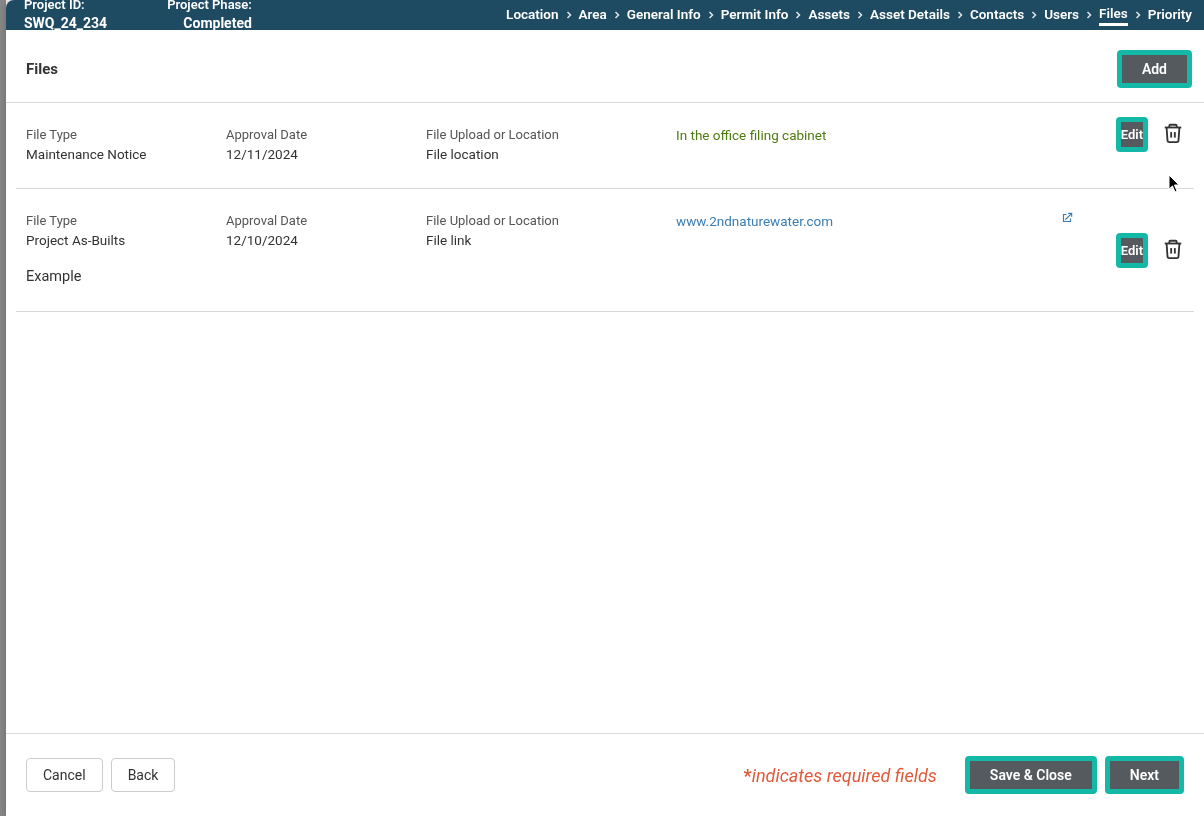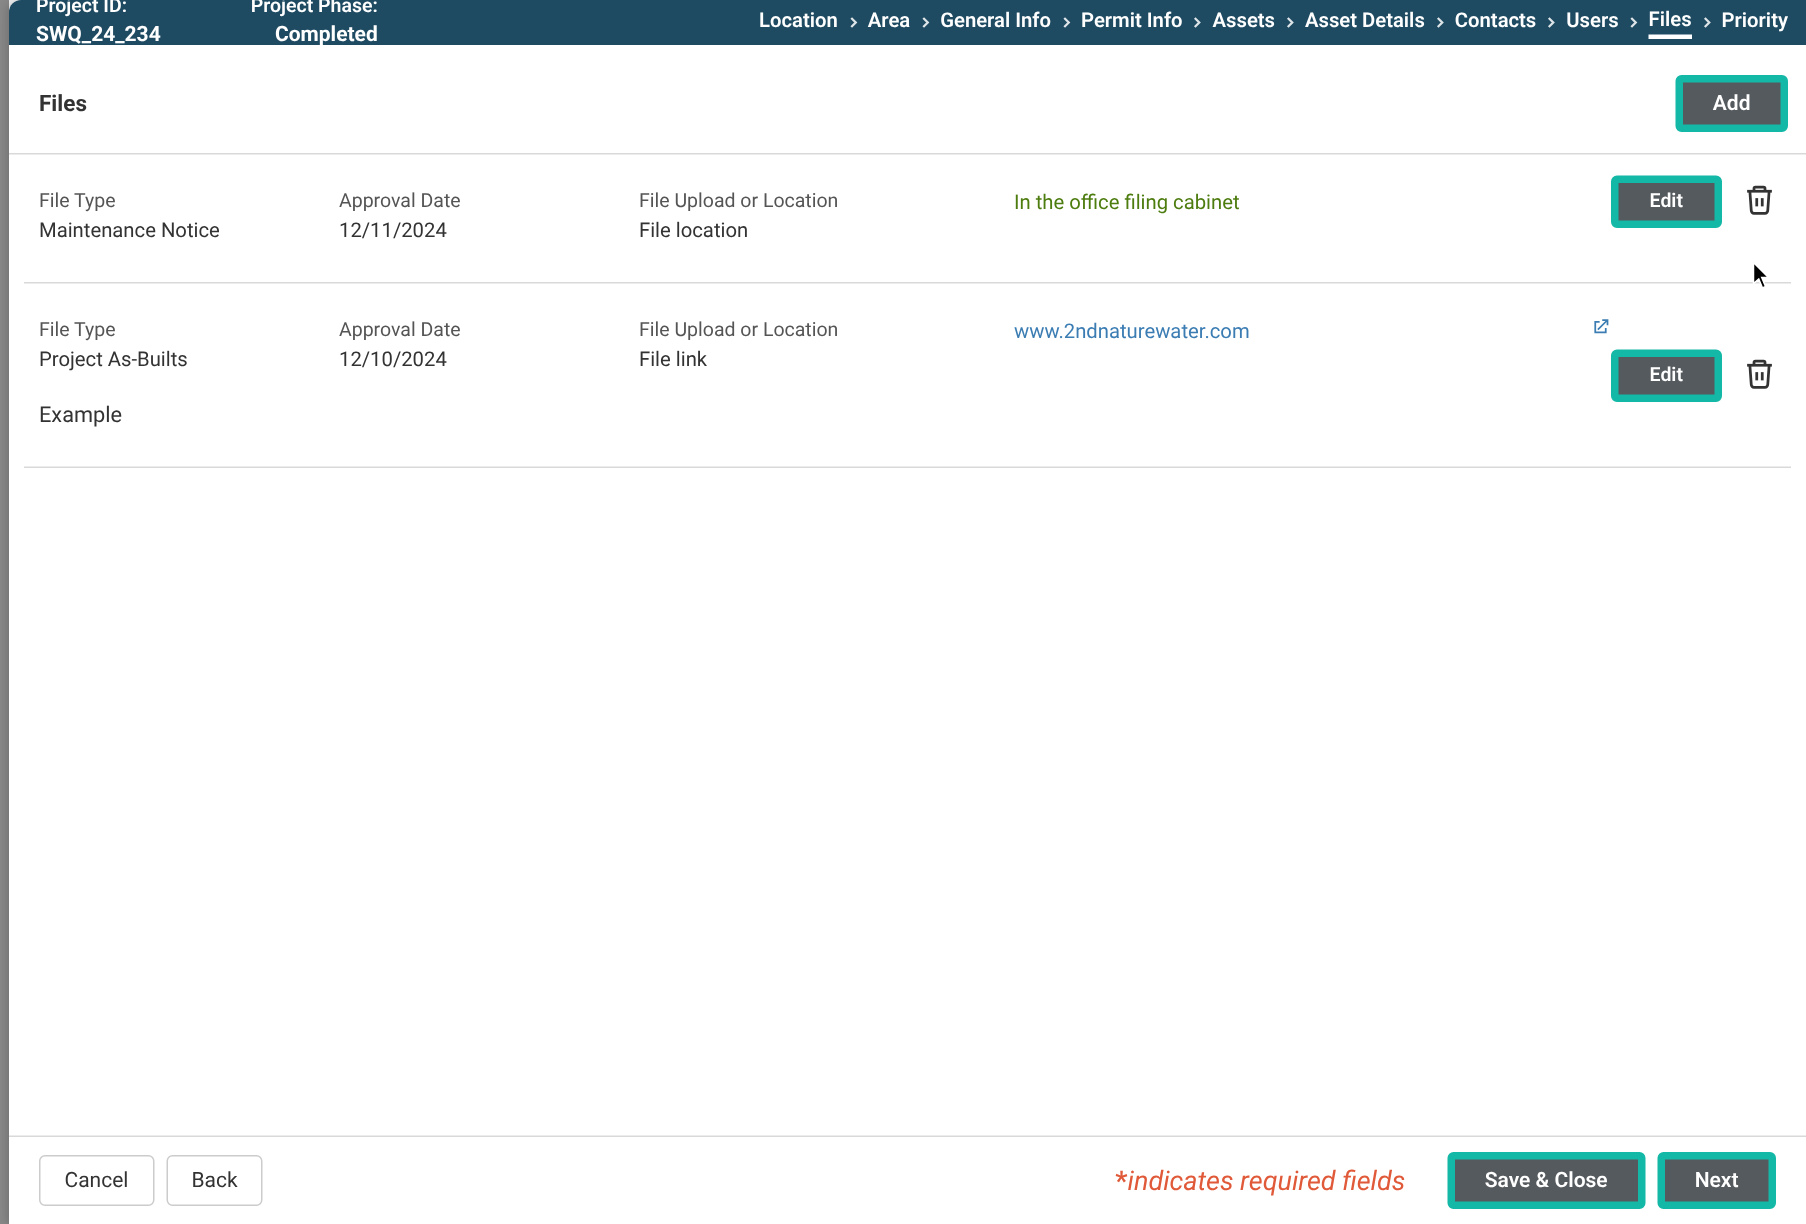--- a/index.html
+++ b/index.html
@@ -94,21 +94,21 @@
       background: #555a5e;
       color: #fff;
       border: 5px solid #14b8a6;
       border-radius: 4px;
       padding: 6px 20px;
       font-size: 14px;
       font-weight: 600;
       cursor: pointer;
     }
     .btn.small {
-      padding: 5px 21px;
+      padding: 5px 0;
       font-size: 13px;
     }
     .content {
       padding: 0 10px;
     }
     .file-row {
       border-bottom: 1px solid #d9d9d9;
       padding: 24px 0 26px 10px;
       position: relative;
       font-size: 13px;
@@ -178,21 +178,21 @@
       margin-top: 10px;
       font-size: 14.5px;
       color: #333;
     }
     .footer {
       position: absolute;
       bottom: 0;
       left: 0;
       right: 0;
       border-top: 1px solid #d9d9d9;
-      padding: 10px 20px;
+      padding: 22px 20px;
       display: flex;
       align-items: center;
       gap: 8px;
       background: #fff;
     }
     .btn-outline {
       background: #fff;
       color: #333;
       border: 1px solid #ccc;
       border-radius: 4px;

